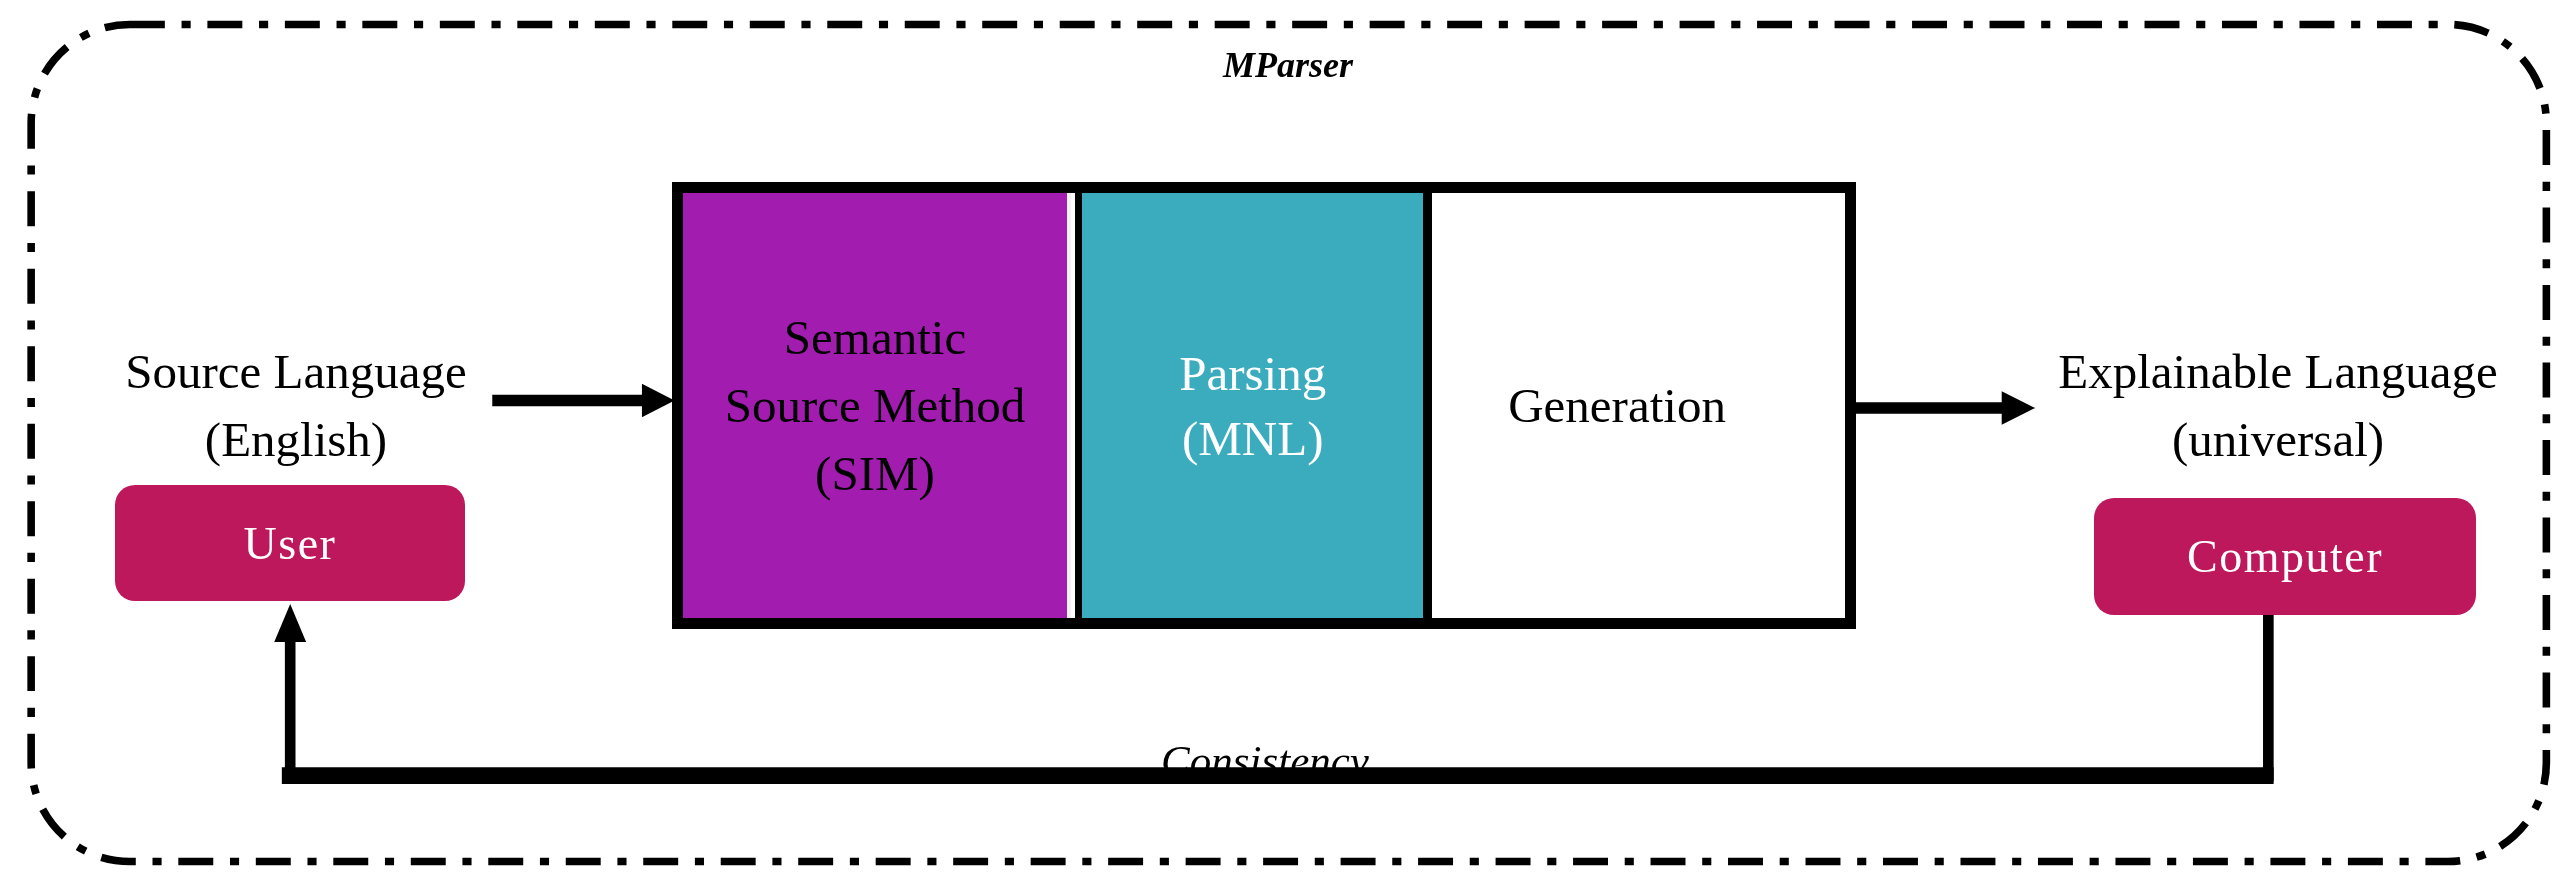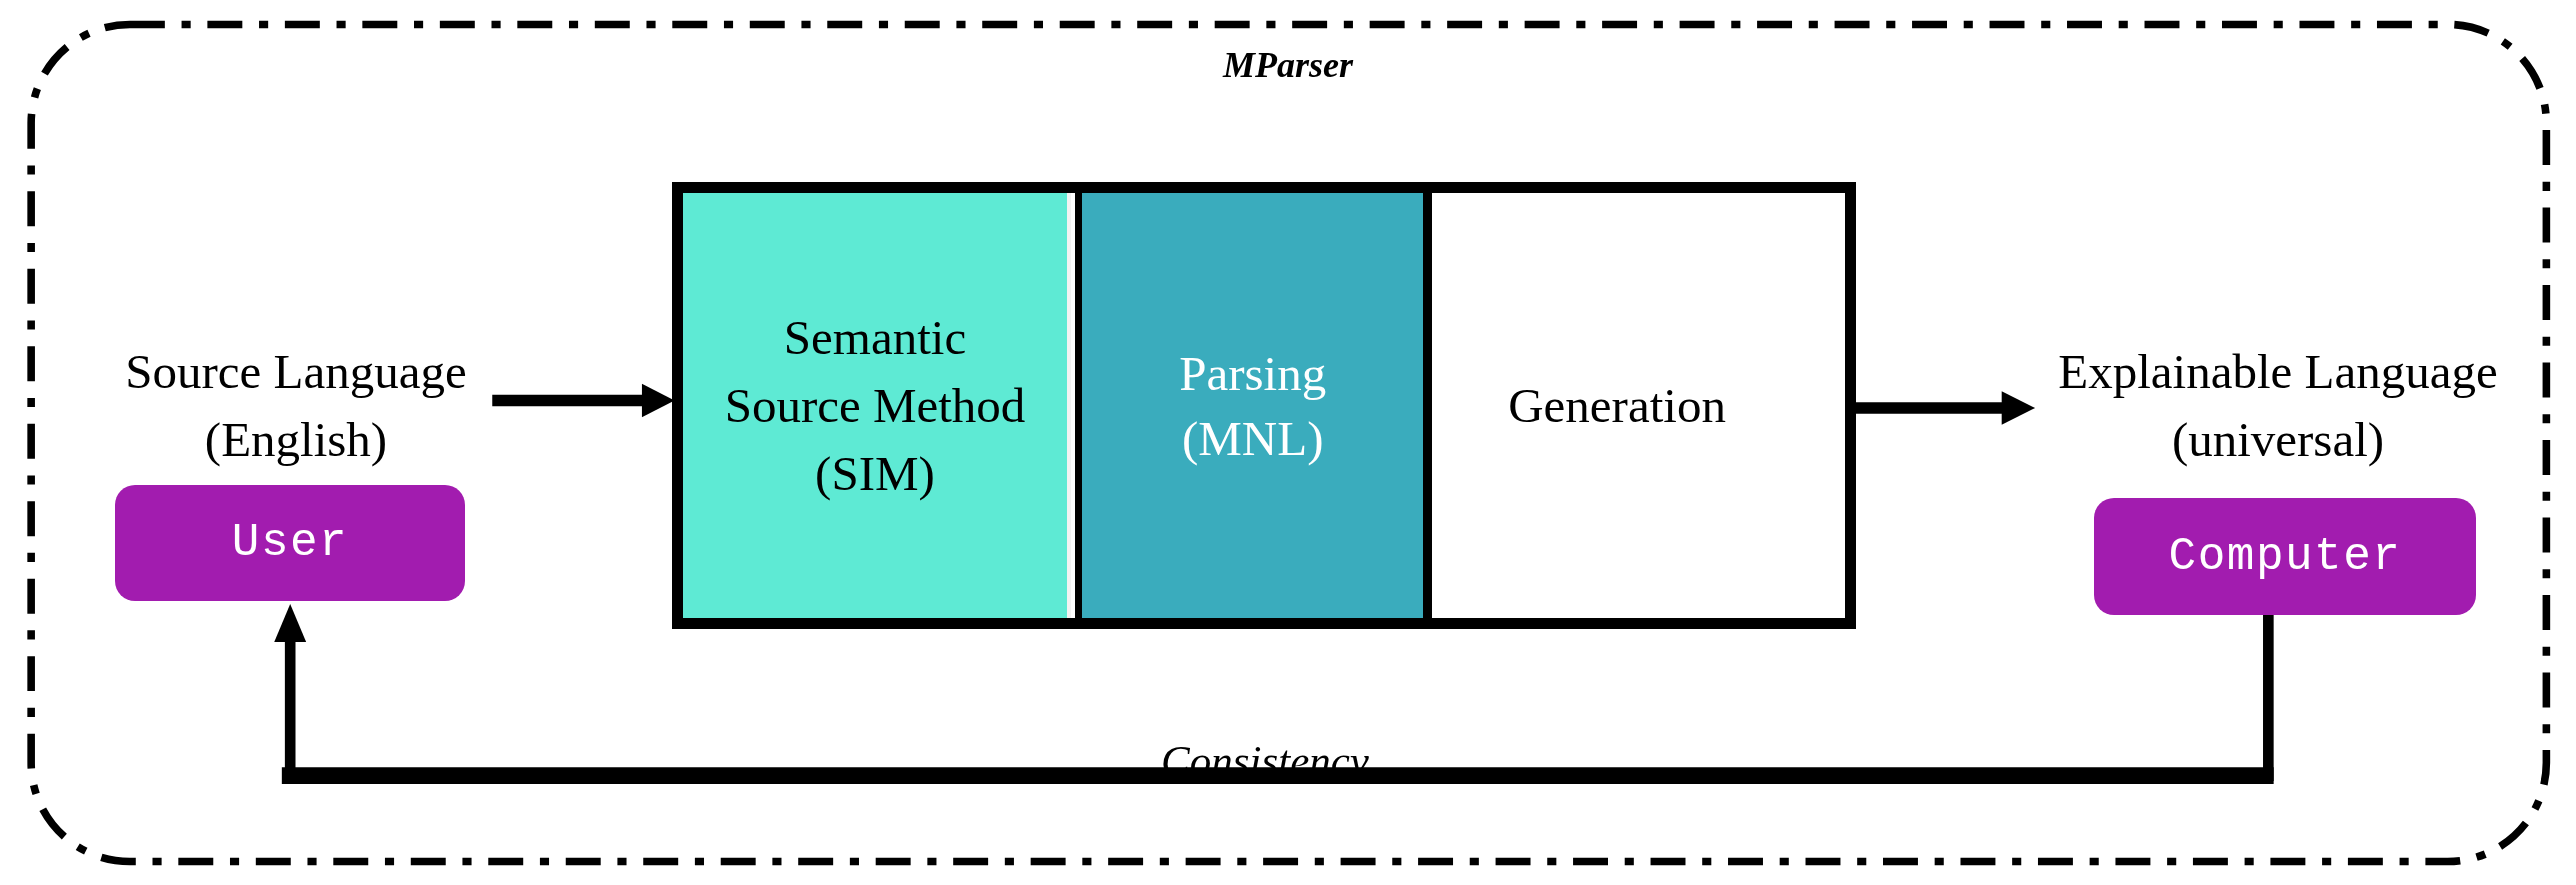--- a/index.html
+++ b/index.html
@@ -40,21 +40,21 @@
     display: flex;
     flex-direction: column;
     justify-content: center;
     align-items: center;
     text-align: center;
     font-size: 49px;
     color: #000;
     height: 100%;
   }
   .section .ln { line-height: 68px; white-space: nowrap; }
-  .sec-sim  { width: 384px; background: #5eead4; text-align: center; }
+  .sec-sim  { width: 384px; background: #a21caf; text-align: center; }
   .sliver-gray { width: 3.8px; background: #f2f2f2; height: 100%; }
   .sliver-white { width: 4.6px; background: #fff; height: 100%; }
   .divider-a { width: 6.8px; background: #000; height: 100%; }
   .divider-b { width: 8.4px; background: #000; height: 100%; }
   .sec-parsing { width: 341px; background: #3AACBD; color: #ffffff; }
   .sec-parsing .ln { line-height: 65px; }
   .sec-generation { width: 371px; background: #fff; border-radius: 30px; }
   
   .side-label {
     position: absolute;
@@ -62,27 +62,27 @@
     font-size: 49px;
     color: #000;
     z-index: 2;
   }
   .side-label .ln { line-height: 68px; white-space: nowrap; }
   #source-label { left: 68px;   top: 338px; width: 456px; }
   #target-label { left: 2012px; top: 338px; width: 532px; }
   
   .node {
     position: absolute;
-    background: #a21caf;
+    background: #be185d;
     border-radius: 20px;
     display: flex;
     align-items: center;
     justify-content: center;
     color: #ffffff;
-    font-family: Liberation Mono, monospace;
+    font-family: Liberation Serif, serif;
     font-size: 46px;
     letter-spacing: 1.5px;
     z-index: 2;
   }
   #user-node     { left: 115px;  top: 485px; width: 350px; height: 116px; }
   #computer-node { left: 2094px; top: 498px; width: 382px; height: 117px; }
   
   #consistency-label {
     position: absolute;
     left: 1018px; top: 716px; width: 494px;

